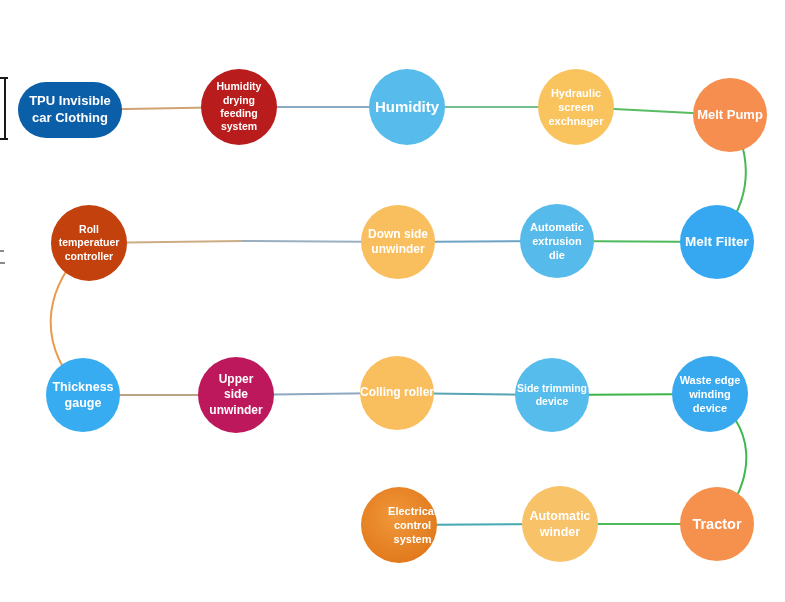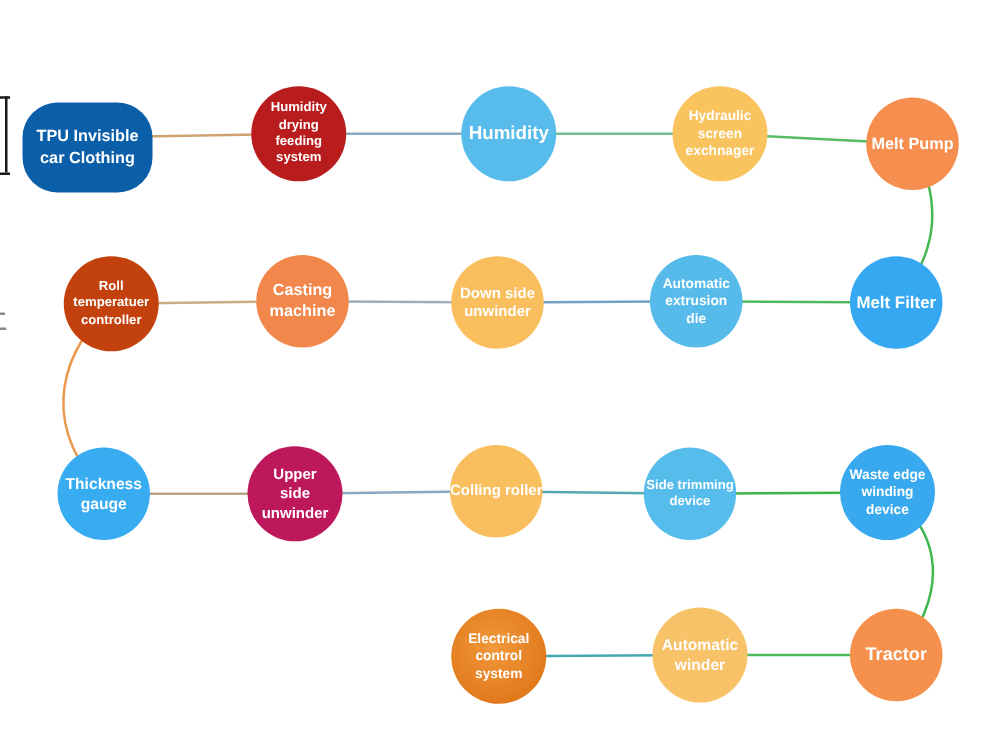--- a/index.html
+++ b/index.html
@@ -5,21 +5,21 @@
   html,body{margin:0;padding:0;background:#fff;}
   #canvas{position:relative;width:785px;height:602px;background:#ffffff;overflow:hidden;
           font-family:"Liberation Sans",sans-serif;}
   #wires{position:absolute;left:0;top:0;width:785px;height:602px;}
   .node{position:absolute;display:flex;align-items:center;justify-content:center;
         text-align:center;border-radius:50%;color:#fff;font-weight:700;line-height:1.28;
         cursor:pointer;}
   .node span{white-space:pre-line;display:block;}
   .stadium{border-radius:28px;}
   
-  .n-tpu       {left:18px; top:82px;  width:104px;height:72px;font-size:13px;}
+  .n-tpu       {left:18px; top:82px;  width:104px;height:56px;font-size:13px;}
   .n-humidity  {left:201px;top:69px;  width:76px; height:76px;font-size:10.5px;}
   .n-extruder  {left:369px;top:69px;  width:76px; height:76px;font-size:15px;}
   .n-hydraulic {left:538px;top:69px;  width:76px; height:76px;font-size:11px;}
   .n-meltpump  {left:693px;top:78px;  width:74px; height:74px;font-size:13px;}
   .n-roll      {left:51px; top:205px; width:76px; height:76px;font-size:10.5px;}
   .n-casting   {left:205px;top:204px; width:74px; height:74px;font-size:13px;}
   .n-downside  {left:361px;top:205px; width:74px; height:74px;font-size:12px;}
   .n-autodie   {left:520px;top:204px; width:74px; height:74px;font-size:11px;}
   .n-meltfilter{left:680px;top:205px; width:74px; height:74px;font-size:13.5px;}
   .n-thickness {left:46px; top:358px; width:74px; height:74px;font-size:12.5px;}
@@ -80,24 +80,20 @@
 exchnager</span>
     </div>
   <div class="node n-meltpump" style="background: rgb(245, 142, 79);">
       <span>Melt Pump</span>
     </div>
   <div class="node n-roll" style="background: #c2410c;">
       <span>Roll
 temperatuer
 controller</span>
     </div>
-  <div class="node n-casting" style="background: rgb(241, 135, 75);">
-      <span>Casting
-machine</span>
-    </div>
   <div class="node n-downside" style="background: rgb(249, 190, 93);">
       <span>Down side
 unwinder</span>
     </div>
   <div class="node n-autodie" style="background: rgb(86, 187, 235);">
       <span>Automatic
 extrusion
 die</span>
     </div>
   <div class="node n-meltfilter" style="background: rgb(53, 168, 241);">
@@ -117,21 +113,21 @@
     </div>
   <div class="node n-sidetrim" style="background: rgb(86, 188, 236);">
       <span>Side trimming
 device</span>
     </div>
   <div class="node n-wasteedge" style="background: rgb(56, 169, 238);">
       <span>Waste edge
 winding
 device</span>
     </div>
-  <div class="node n-electrical" style="background: radial-gradient(circle at 45% 40%, rgb(240, 152, 58) 0%, rgb(224, 119, 26) 80%);">
+  <div class="node n-electrical" style="background: radial-gradient(circle at 45% 40%, rgb(240, 152, 58) 0%, rgb(224, 119, 26) 80%); justify-content: flex-end;">
       <span>Electrical
 control
 system</span>
     </div>
   <div class="node n-autowinder" style="background: rgb(248, 194, 104);">
       <span>Automatic
 winder</span>
     </div>
   <div class="node n-tractor" style="background: rgb(245, 145, 76);">
       <span>Tractor</span>

